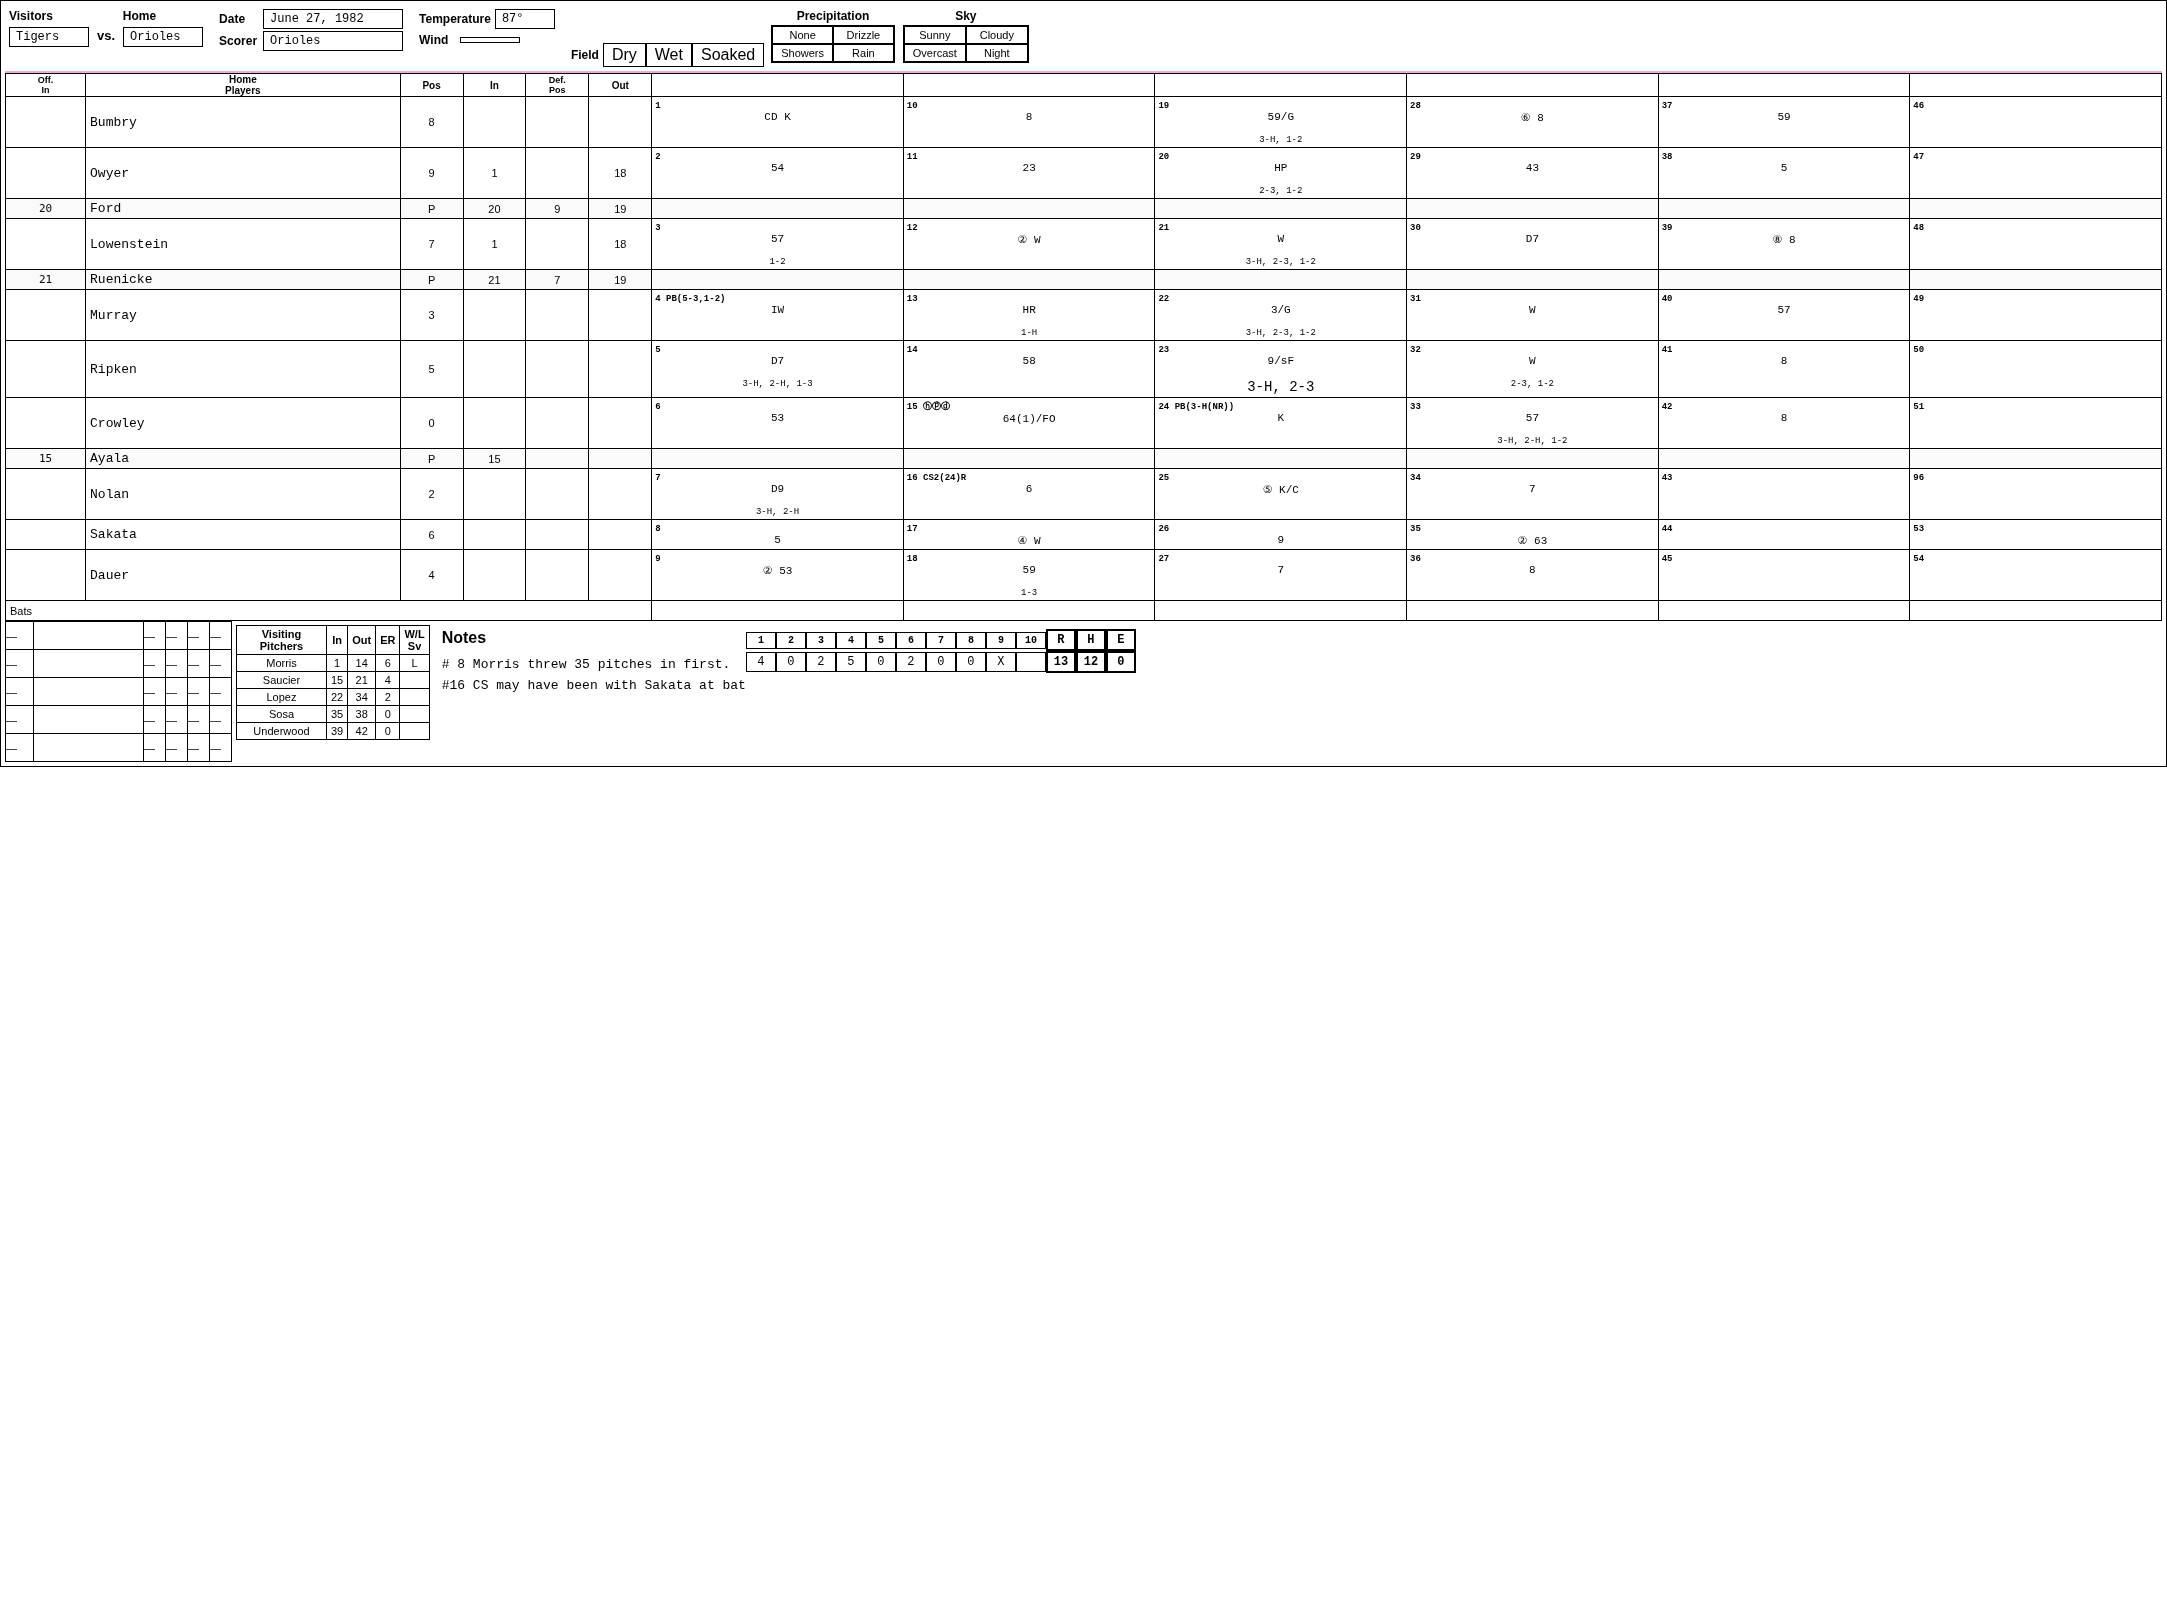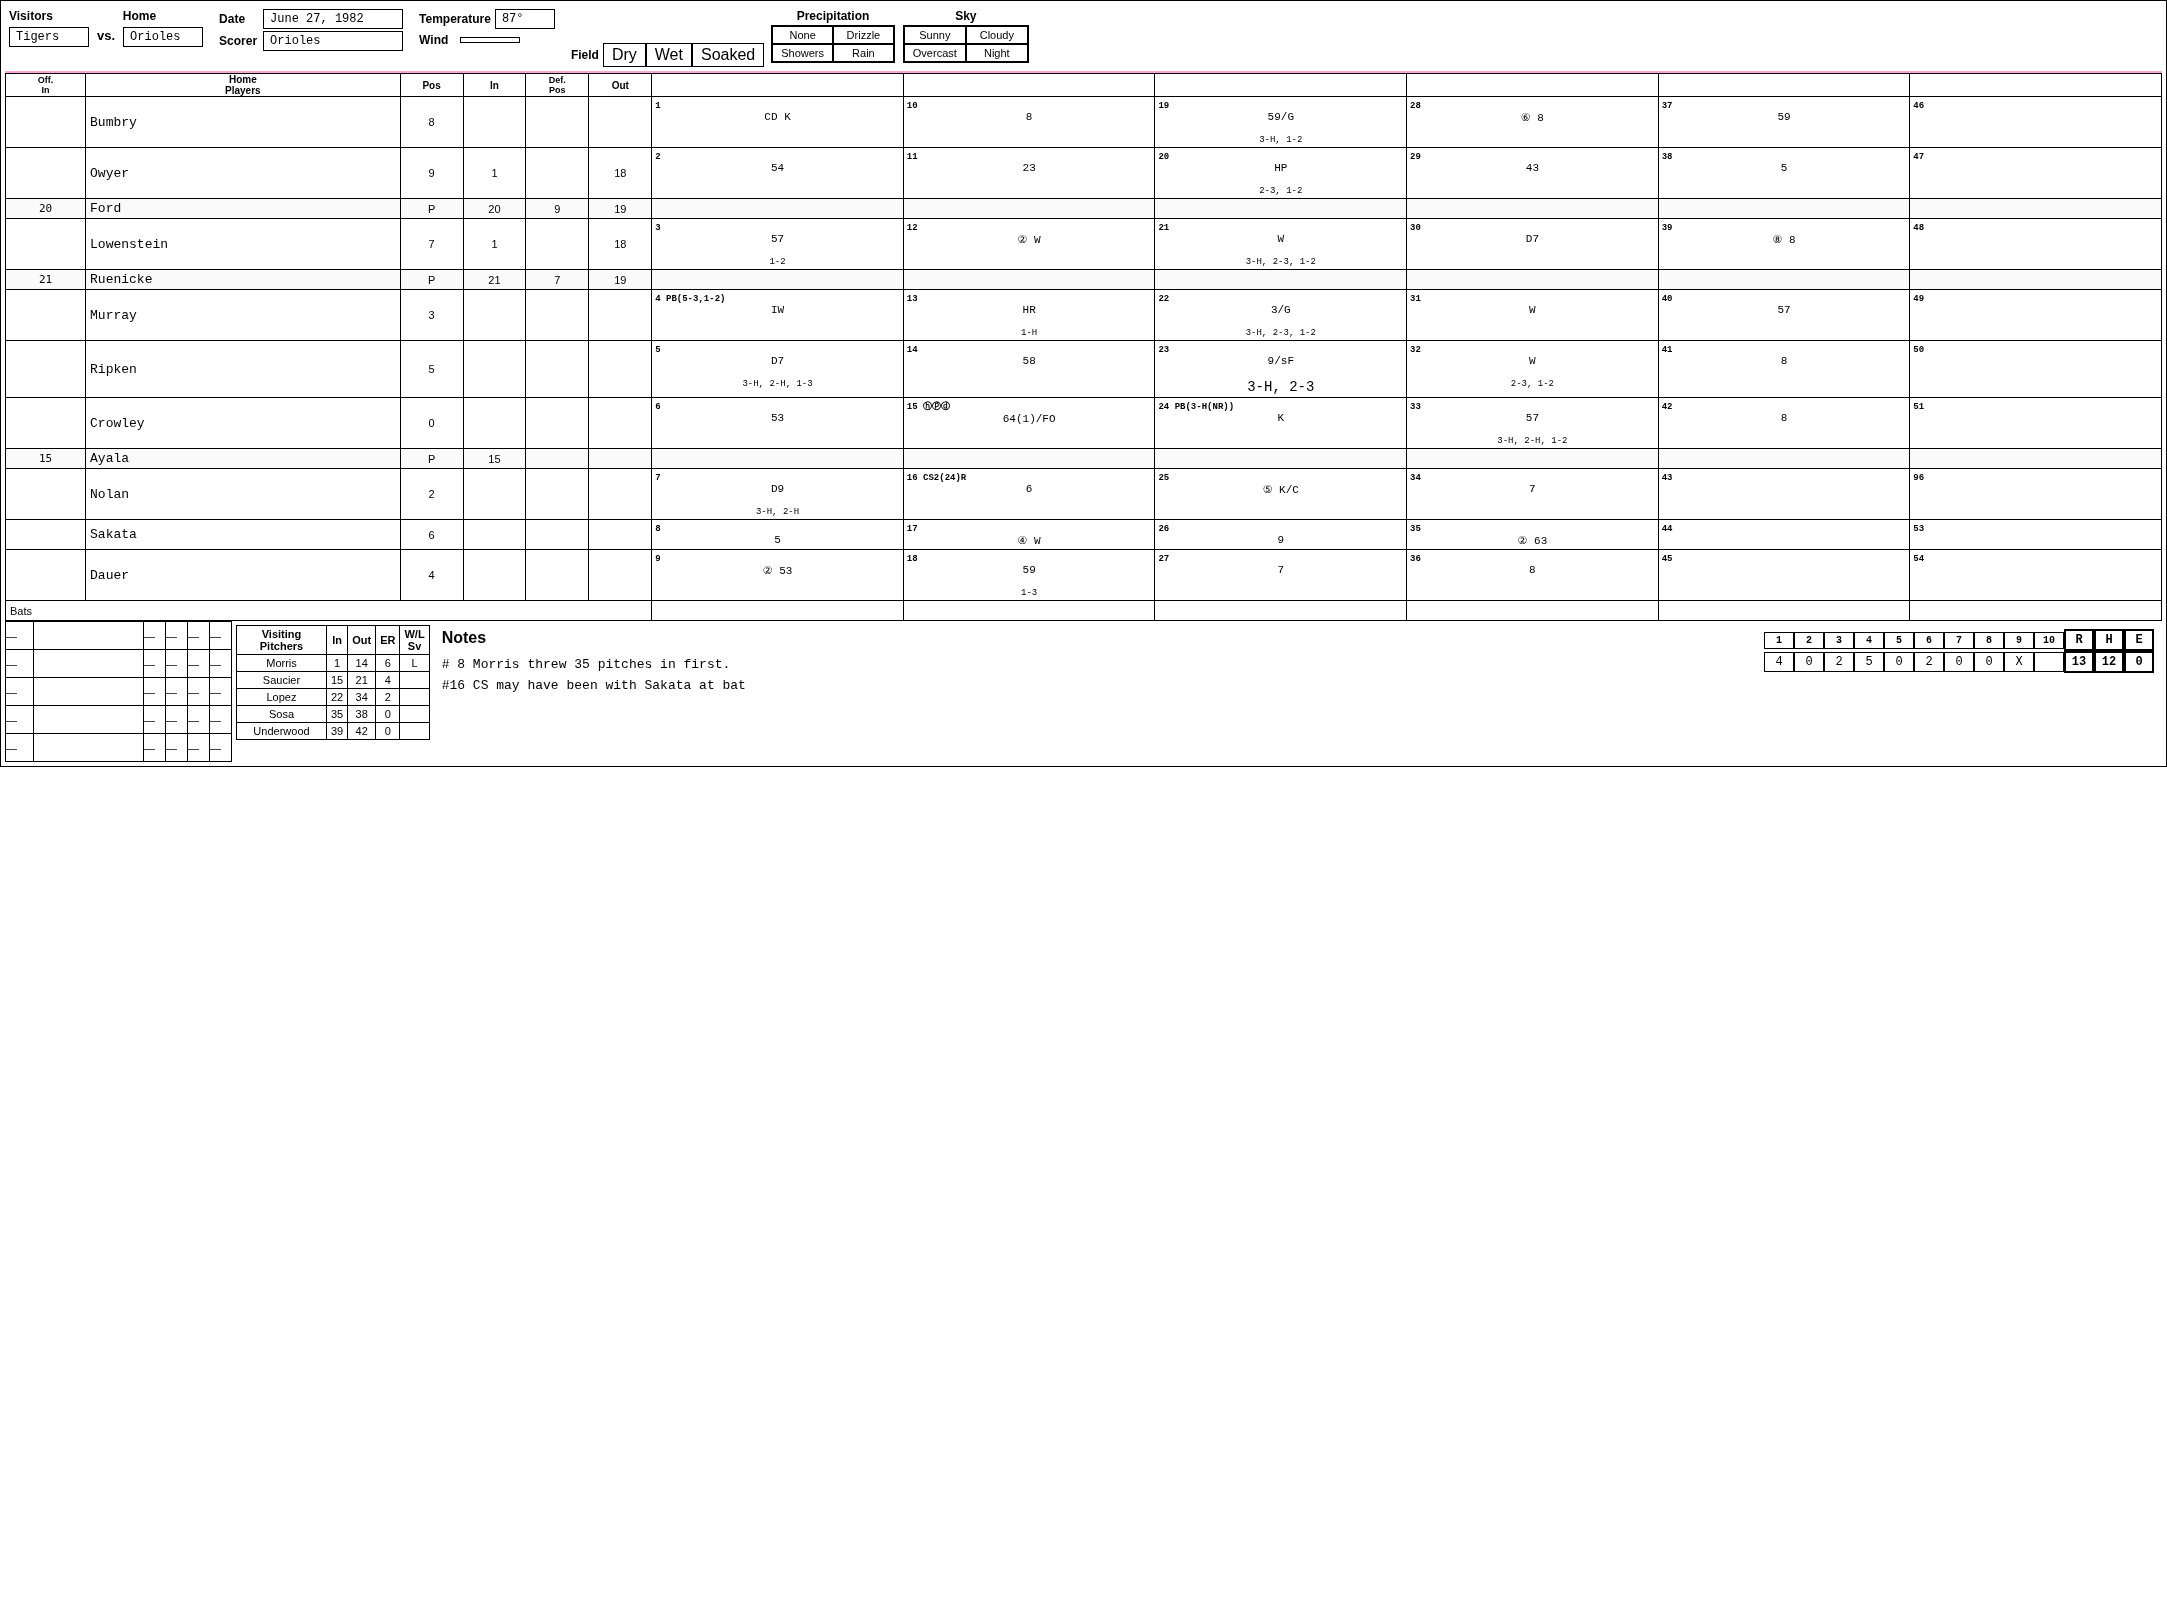--- a/index.html
+++ b/index.html
@@ -527,21 +527,21 @@
                   <td>39</td>
                   <td>42</td>
                   <td>0</td>
                   <td></td>
                 </tr>
               </tbody>
           </table>
         </div>
 
         <div style="flex:1; padding:8px;">
-          <div style="display:flex; justify-content:space-between; align-items:flex-start;">
+          <div style="display:flex; align-items:flex-start;">
             <div>
               <div style="font-weight:bold; font-size:16px; margin-bottom:8px;">Notes</div>
               <div style="font-family:'Courier New', monospace; font-size:13px; line-height:1.6;">
                 <div># 8  Morris threw 35 pitches in first.</div>
                 <div>#16  CS may have been with Sakata at bat</div>
               </div>
             </div>
             <div>
               <div style="display:flex; align-items:center;">
                 <div id="inning-labels-row" style="display:flex;">

